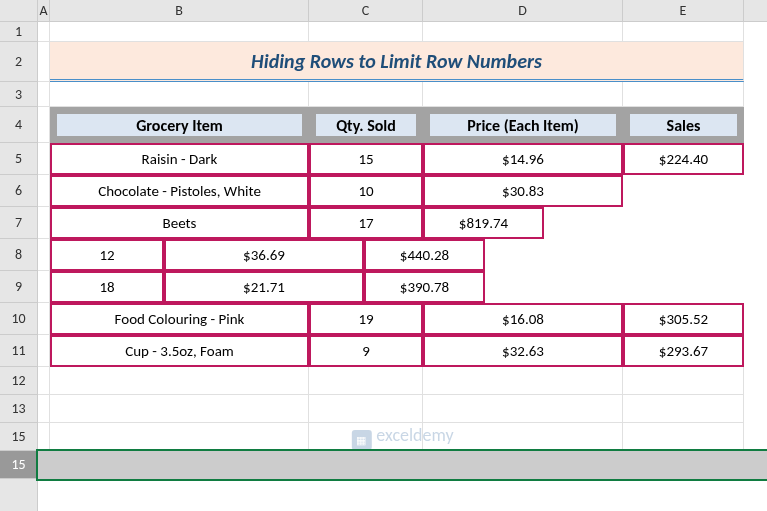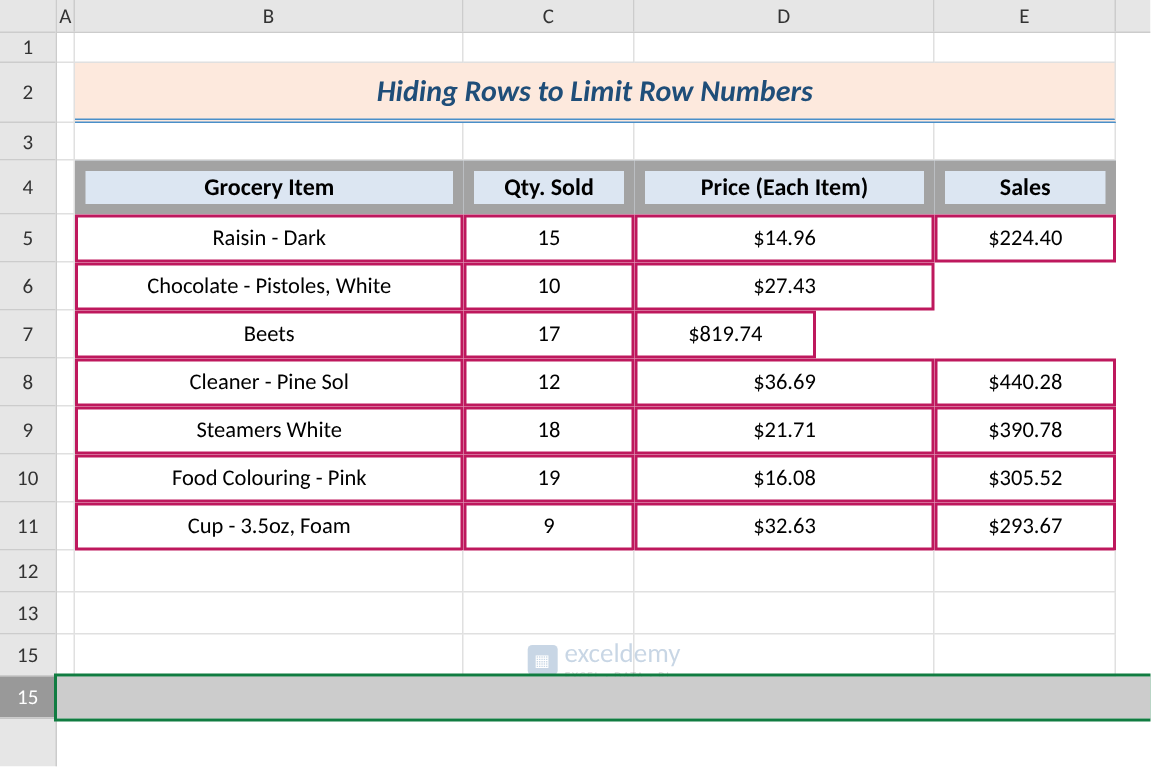--- a/index.html
+++ b/index.html
@@ -219,38 +219,36 @@
             <div class="cell col-A"></div>
             <div class="cell table-data-cell col-B">Raisin - Dark</div>
             <div class="cell table-data-cell col-C">15</div>
             <div class="cell table-data-cell col-D">$14.96</div>
             <div class="cell table-data-cell col-E">$224.40</div>
           </div>
           <div class="cell-row row-h5">
             <div class="cell col-A"></div>
             <div class="cell table-data-cell col-B">Chocolate - Pistoles, White</div>
             <div class="cell table-data-cell col-C">10</div>
-            <div class="cell table-data-cell col-D">$27.43</div>
+            <div class="cell table-data-cell col-D">$30.83</div>
           </div>
           <div class="cell-row row-h5">
             <div class="cell col-A"></div>
             <div class="cell table-data-cell col-B">Beets</div>
             <div class="cell table-data-cell col-C">17</div>
             <div class="cell table-data-cell col-E">$819.74</div>
           </div>
           <div class="cell-row row-h5">
             <div class="cell col-A"></div>
-            <div class="cell table-data-cell col-B">Cleaner - Pine Sol</div>
             <div class="cell table-data-cell col-C">12</div>
             <div class="cell table-data-cell col-D">$36.69</div>
             <div class="cell table-data-cell col-E">$440.28</div>
           </div>
           <div class="cell-row row-h5">
             <div class="cell col-A"></div>
-            <div class="cell table-data-cell col-B">Steamers White</div>
             <div class="cell table-data-cell col-C">18</div>
             <div class="cell table-data-cell col-D">$21.71</div>
             <div class="cell table-data-cell col-E">$390.78</div>
           </div>
           <div class="cell-row row-h5">
             <div class="cell col-A"></div>
             <div class="cell table-data-cell col-B">Food Colouring - Pink</div>
             <div class="cell table-data-cell col-C">19</div>
             <div class="cell table-data-cell col-D">$16.08</div>
             <div class="cell table-data-cell col-E">$305.52</div>

